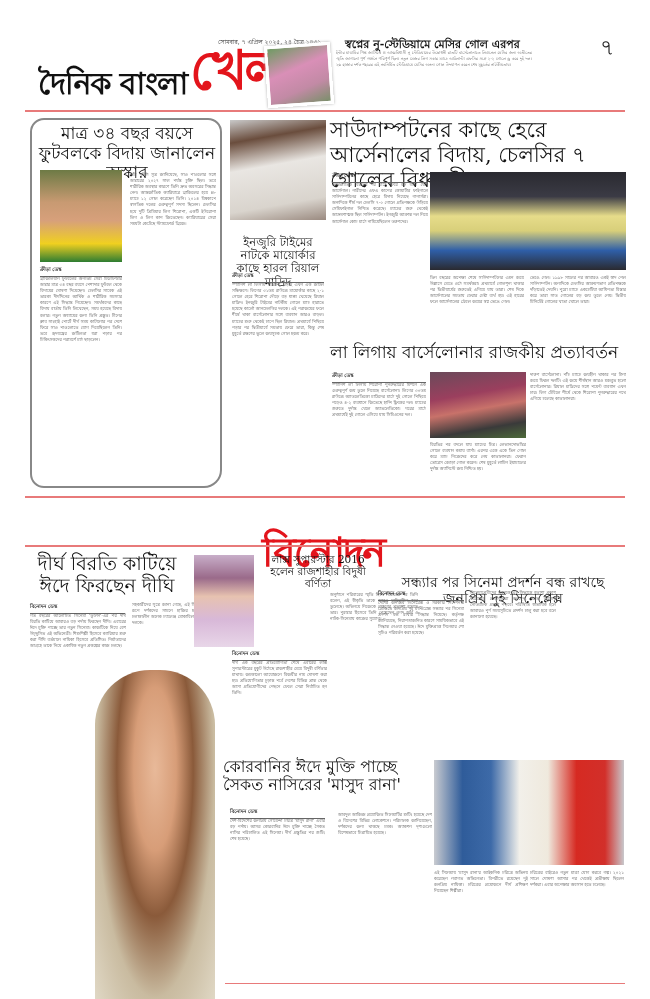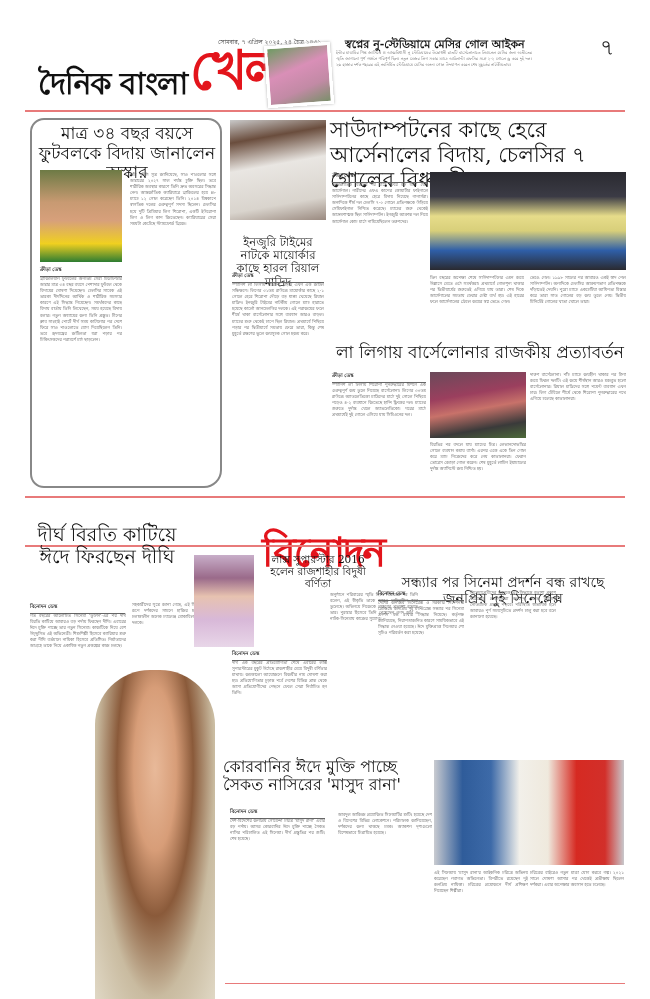--- a/index.html
+++ b/index.html
@@ -18,21 +18,21 @@
 .frame{border:2px solid #888;border-radius:14px}
 .binodon{font-weight:bold;font-size:40px;color:#e3141b;letter-spacing:-2px}
 </style>
 </head>
 <body>
 
 <div class="abs dateline" style="left:218px;top:37px">সোমবার, ৭ এপ্রিল ২০২৫, ২৪ চৈত্র ১৪৩১</div>
 <div class="abs masthead-bn" style="left:38px;top:60px">দৈনিক বাংলা</div>
 <div class="abs masthead-khela" style="left:190px;top:44px">খেলা</div>
 <div class="abs" style="left:266px;top:44px;width:66px;height:62px;background:linear-gradient(160deg,#6e9b62 0%,#d98fb7 40%,#c28aa5 70%,#7a8f6a 100%);border:3px solid #fff;box-shadow:0 0 3px #aaa;transform:rotate(-4deg)" title="মেসি ও সতীর্থের উদযাপন"></div>
-<div class="abs teaser-title" style="left:345px;top:36px;width:180px">স্বপ্নের নু-স্টেডিয়ামে মেসির গোল আইকন</div>
+<div class="abs teaser-title" style="left:345px;top:36px;width:180px">স্বপ্নের নু-স্টেডিয়ামে মেসির গোল এরপর</div>
 <div class="abs teaser-body" style="left:336px;top:50px;width:196px;height:52px;overflow:hidden;text-align:justify">ইন্টার মায়ামির পিঙ্ক জার্সিতে ও আত্মবিশ্বাসী নু স্টেডিয়ামের উদ্বোধনী রাতটি বার্সেলোনাতে লিওনেল মেসির জন্য অতীতের স্মৃতি জাগানো পূর্ণ গর্জনে পরিপূর্ণ ছিল। নতুন মেজর লিগ সকার ম্যাচে আটলান্টা এফসির সঙ্গে ২-২ গোলে ড্র করে দুই দল। ২৬ হাজার দর্শক শহরের এই নবনির্মিত স্টেডিয়ামে মেসির অনন্য গোল উদযাপন করেন শেষ মুহূর্তের নাটকীয়তায়।</div>
 <div class="abs page-no" style="left:600px;top:30px">৭</div>
 <div class="abs redrule" style="left:25px;top:110px;width:600px"></div>
 
 <div class="abs frame" style="left:30px;top:118px;width:192px;height:370px;border-top-left-radius:14px;border-bottom-right-radius:18px"></div>
 <div class="abs headline" style="left:34px;top:124px;width:186px;font-size:17px">মাত্র ৩৪ বছর বয়সে ফুটবলকে বিদায় জানালেন অস্কার</div>
 <div class="abs" style="left:40px;top:170px;width:82px;height:92px;background:linear-gradient(180deg,#6d7a45 0%,#c89a72 35%,#d7a07b 55%,#f0d020 80%,#2e7d32 100%)" title="অস্কার হার্ট উদযাপন"></div>
 <div class="abs byline" style="left:40px;top:266px;width:82px">ক্রীড়া ডেস্ক</div>
 <div class="abs body" style="left:40px;top:276px;width:82px;height:205px;overflow:hidden">ব্রাজিলিয়ান ফুটবলের অন্যতম সেরা মিডফিল্ডার অস্কার মাত্র ৩৪ বছর বয়সে পেশাদার ফুটবল থেকে বিদায়ের ঘোষণা দিয়েছেন। চেলসির সাবেক এই তারকা দীর্ঘদিনের আর্থিক ও শারীরিক সমস্যার কারণে এই সিদ্ধান্ত নিয়েছেন। সমর্থকদের কাছে বিদায় বার্তায় তিনি লিখেছেন, সময় হয়েছে বিদায় বলার। নতুন অধ্যায়ের জন্য তিনি প্রস্তুত। চীনের ক্লাব সাংহাই পোর্টে দীর্ঘ সময় কাটানোর পর দেশে ফিরে সাও পাওলোতে যোগ দিয়েছিলেন তিনি। তবে হৃদযন্ত্রের জটিলতা ধরা পড়ার পর চিকিৎসকদের পরামর্শে মাঠ ছাড়লেন।</div>
 <div class="abs body" style="left:130px;top:172px;width:86px;height:305px;overflow:hidden">তাঁর ঘনিষ্ঠ সূত্র জানিয়েছে, সাও পাওলোর সঙ্গে অস্কারের ২০২৭ সাল পর্যন্ত চুক্তি ছিল। তবে শারীরিক অবস্থার কারণে তিনি দ্রুত অবসরের সিদ্ধান্ত নেন। আন্তর্জাতিক ক্যারিয়ারে ব্রাজিলের হয়ে ৪৮ ম্যাচে ১২ গোল করেছেন তিনি। ২০১৪ বিশ্বকাপে স্বাগতিক দলের গুরুত্বপূর্ণ সদস্য ছিলেন। চেলসির হয়ে দুটি প্রিমিয়ার লিগ শিরোপা, একটি ইউরোপা লিগ ও লিগ কাপ জিতেছেন। ক্যারিয়ারের সেরা সময়টা কেটেছে স্ট্যামফোর্ড ব্রিজে।</div>
@@ -42,32 +42,32 @@
 <div class="abs byline" style="left:232px;top:272px;width:92px">ক্রীড়া ডেস্ক</div>
 <div class="abs body" style="left:232px;top:282px;width:92px;height:205px;overflow:hidden">স্প্যানিশ লা লিগায় শিরোপা লড়াই এখন এক জটিল সন্ধিক্ষণে। লিগের ৩১তম রাউন্ডে মায়োর্কার কাছে ২-১ গোলে হেরে শিরোপা দৌড়ে বড় ধাক্কা খেয়েছে রিয়াল মাদ্রিদ। ইনজুরি টাইমের নাটকীয় গোলে ম্যাচ হারাতে হয়েছে কার্লো আনচেলত্তির দলকে। এই পরাজয়ের ফলে শীর্ষে থাকা বার্সেলোনার সঙ্গে ব্যবধান আরও বাড়ল। ম্যাচের শুরু থেকেই চাপে ছিল রিয়াল। প্রথমার্ধে পিছিয়ে পড়ার পর দ্বিতীয়ার্ধে সমতায় ফেরে তারা, কিন্তু শেষ মুহূর্তে রক্ষণের ভুলে জয়সূচক গোল হজম করে।</div>
 
 <div class="abs headline" style="left:330px;top:118px;width:300px;font-size:21px;text-align:left;line-height:1.2">সাউদাম্পটনের কাছে হেরে আর্সেনালের বিদায়, চেলসির ৭ গোলের বিধ্বংসী জয়</div>
 <div class="abs byline" style="left:332px;top:172px;width:96px">ক্রীড়া ডেস্ক</div>
 <div class="abs body" style="left:332px;top:182px;width:96px;height:120px;overflow:hidden">আন্তর্জাতিক বিরতির পর মাঠে ফিরে বড় ধাক্কা খেল আর্সেনাল। নারীদের এফএ কাপের কোয়ার্টার ফাইনালে সাউদাম্পটনের কাছে হেরে বিদায় নিয়েছে গানার্সরা। অন্যদিকে শীর্ষ দল চেলসি ৭-০ গোলে প্রতিপক্ষকে উড়িয়ে সেমিফাইনাল নিশ্চিত করেছে। ম্যাচের শুরু থেকেই আক্রমণাত্মক ছিল সাউদাম্পটন। ইনজুরি আক্রান্ত দল নিয়ে আর্সেনাল কোচ মাঠে নামিয়েছিলেন তরুণদের।</div>
 <div class="abs" style="left:430px;top:172px;width:196px;height:98px;background:linear-gradient(180deg,#2a2a30 0%,#3b3b45 25%,#e6dc8a 45%,#d8cf7a 60%,#2f5fa8 80%,#2a2a30 100%)" title="সাউদাম্পটনের খেলোয়াড়দের জয় উদযাপন"></div>
 <div class="abs body" style="left:430px;top:275px;width:94px;height:28px;overflow:hidden">তিন বছরের অপেক্ষা শেষে সাউদাম্পটনের এমন জয়ে উল্লাসে মেতে ওঠে সমর্থকরা। প্রথমার্ধে গোলশূন্য থাকার পর দ্বিতীয়ার্ধের শুরুতেই এগিয়ে যায় তারা। শেষ দিকে আর্সেনালের সমতায় ফেরার চেষ্টা ব্যর্থ হয়। এই হারের ফলে আর্সেনালের ট্রেবল জয়ের স্বপ্ন ভেঙে গেল।</div>
 <div class="abs body" style="left:530px;top:275px;width:96px;height:28px;overflow:hidden">ভেঙে গেল। ১৯৯৮ সালের পর আবারও একই স্বাদ পেল সাউদাম্পটন। অন্যদিকে চেলসির আক্রমণভাগ প্রতিপক্ষকে দাঁড়াতেই দেয়নি। পুরো ম্যাচে একচেটিয়া আধিপত্য বিস্তার করে তারা সাত গোলের বড় জয় তুলে নেয়। দ্বিতীয় মিনিটেই গোলের খাতা খোলে তারা।</div>
 
-<div class="abs headline" style="left:330px;top:343px;width:300px;font-size:17px;text-align:center">লা লিগায় বার্সেলোনার রাজকীয় প্রত্যাবর্তন</div>
+<div class="abs headline" style="left:330px;top:343px;width:300px;font-size:17px;text-align:left">লা লিগায় বার্সেলোনার রাজকীয় প্রত্যাবর্তন</div>
 <div class="abs byline" style="left:332px;top:372px;width:94px">ক্রীড়া ডেস্ক</div>
 <div class="abs body" style="left:332px;top:382px;width:94px;height:100px;overflow:hidden">স্প্যানিশ লা লিগায় শিরোপা পুনরুদ্ধারের মিশনে এক গুরুত্বপূর্ণ জয় তুলে নিয়েছে বার্সেলোনা। লিগের ৩০তম রাউন্ডে অ্যাতলেতিকো মাদ্রিদের মাঠে দুই গোলে পিছিয়ে পড়েও ৪-২ ব্যবধানে জিতেছে হান্সি ফ্লিকের দল। ম্যাচের শুরুতে দুর্দান্ত খেলে অ্যাতলেতিকো। ঘরের মাঠে প্রথমার্ধেই দুই গোলে এগিয়ে যায় সিমিওনের দল।</div>
 <div class="abs" style="left:430px;top:372px;width:96px;height:66px;background:linear-gradient(170deg,#6a4a5a 0%,#9b3f5e 35%,#c8726a 55%,#3a3a3a 80%,#4d6a3a 100%)" title="বার্সেলোনার খেলোয়াড়দের উদযাপন"></div>
 <div class="abs body" style="left:430px;top:442px;width:96px;height:40px;overflow:hidden">বিরতির পর বদলে যায় ম্যাচের চিত্র। লেভানদোভস্কির গোলে ব্যবধান কমায় বার্সা। এরপর একে একে তিন গোল করে ম্যাচ নিজেদের করে নেয় কাতালানরা। ফেরান তোরেস জোড়া গোল করেন। শেষ মুহূর্তে লামিন ইয়ামালের দুর্দান্ত অ্যাসিস্টে জয় নিশ্চিত হয়।</div>
 <div class="abs body" style="left:530px;top:372px;width:96px;height:110px;overflow:hidden">দারুণ বার্সেলোনা। পাঁচ ম্যাচে জয়হীন থাকার পর টানা জয়ে ফিরল দলটি। এই জয়ে শীর্ষস্থান আরও মজবুত হলো বার্সেলোনার। রিয়াল মাদ্রিদের সঙ্গে পয়েন্ট ব্যবধান এখন চার। লিগ টেবিলে শীর্ষে থেকে শিরোপা পুনরুদ্ধারের পথে এগিয়ে চলেছে কাতালানরা।</div>
 
 <div class="abs redrule" style="left:25px;top:496px;width:600px"></div>
 <div class="abs binodon" style="left:262px;top:521px">বিনোদন</div>
 <div class="abs redrule" style="left:25px;top:545px;width:600px"></div>
 
-<div class="abs headline" style="left:22px;top:524px;width:170px;font-size:19px">দীর্ঘ বিরতি কাটিয়ে ঈদে ফিরছেন দীঘি</div>
+<div class="abs headline" style="left:22px;top:553px;width:170px;font-size:19px">দীর্ঘ বিরতি কাটিয়ে ঈদে ফিরছেন দীঘি</div>
 <div class="abs byline" style="left:30px;top:603px;width:95px">বিনোদন ডেস্ক</div>
 <div class="abs body" style="left:30px;top:613px;width:96px;height:370px;overflow:hidden">গত বছরের আলোচিত সিনেমা 'তুফান'-এর পর দীর্ঘ বিরতি কাটিয়ে আবারও বড় পর্দায় ফিরছেন দীঘি। এবারের ঈদে মুক্তি পাচ্ছে তার নতুন সিনেমা। কাজটিকে নিয়ে বেশ উচ্ছ্বসিত এই অভিনেত্রী। শিশুশিল্পী হিসেবে ক্যারিয়ার শুরু করা দীঘি বর্তমানে নায়িকা হিসেবে প্রতিষ্ঠিত। নির্মাতাদের আগ্রহে তাকে নিয়ে একাধিক নতুন প্রকল্পের কাজ চলছে।</div>
 <div class="abs body" style="left:132px;top:602px;width:96px;height:90px;overflow:hidden">সহকারীদের সূত্রে জানা গেছে, এই সিনেমায় একদম নতুন রূপে দর্শকদের সামনে হাজির হবেন তিনি। শুটিং চলাকালীন অনেক চ্যালেঞ্জ মোকাবিলা করতে হয়েছে পুরো দলকে।</div>
 <div class="abs" style="left:95px;top:670px;width:120px;height:330px;border-radius:55px 55px 0 0;background:radial-gradient(ellipse at 50% 30%,#e8b999 0%,#d79d78 25%,#8a5a3a 45%,#c9bba0 70%,#e0d8c5 100%)" title="অভিনেত্রী দীঘির প্রতিকৃতি"></div>
 
 <div class="abs" style="left:194px;top:555px;width:60px;height:92px;background:linear-gradient(180deg,#c8aec9 0%,#9a6a8a 25%,#e7c2b0 45%,#d8b8d8 70%,#e8d6e8 100%)" title="বিজয়ী বিদুষী বর্ণিতা"></div>
 <div class="abs headline" style="left:268px;top:553px;width:100px;font-size:10.5px">লাক্স সুপারস্টার 2016 হলেন রাজশাহীর বিদুষী বর্ণিতা</div>
 <div class="abs byline" style="left:232px;top:650px;width:95px">বিনোদন ডেস্ক</div>
 <div class="abs body" style="left:232px;top:660px;width:95px;height:82px;overflow:hidden">দীর্ঘ এক বছরের প্রতিযোগিতা শেষে এবারের লাক্স সুপারস্টারের মুকুট উঠেছে রাজশাহীর মেয়ে বিদুষী বর্ণিতার মাথায়। জমকালো আয়োজনে বিজয়ীর নাম ঘোষণা করা হয়। প্রতিযোগিতার চূড়ান্ত পর্বে দেশের বিভিন্ন প্রান্ত থেকে আসা প্রতিযোগীদের পেছনে ফেলে সেরা নির্বাচিত হন তিনি।</div>
 <div class="abs body" style="left:280px;top:592px;width:88px;height:150px;overflow:hidden;left:330px">অনুষ্ঠানে পরিবারের স্মৃতি ছিল। বিজয়ের পর তিনি বলেন, এই স্বীকৃতি তাকে আরও দায়িত্বশীল করে তুলেছে। অভিনয়ে নিজেকে প্রমাণের প্রত্যাশা রয়েছে তার। পুরস্কার হিসেবে তিনি পেয়েছেন নগদ অর্থ ও নাটক-সিনেমায় কাজের সুযোগ।</div>

